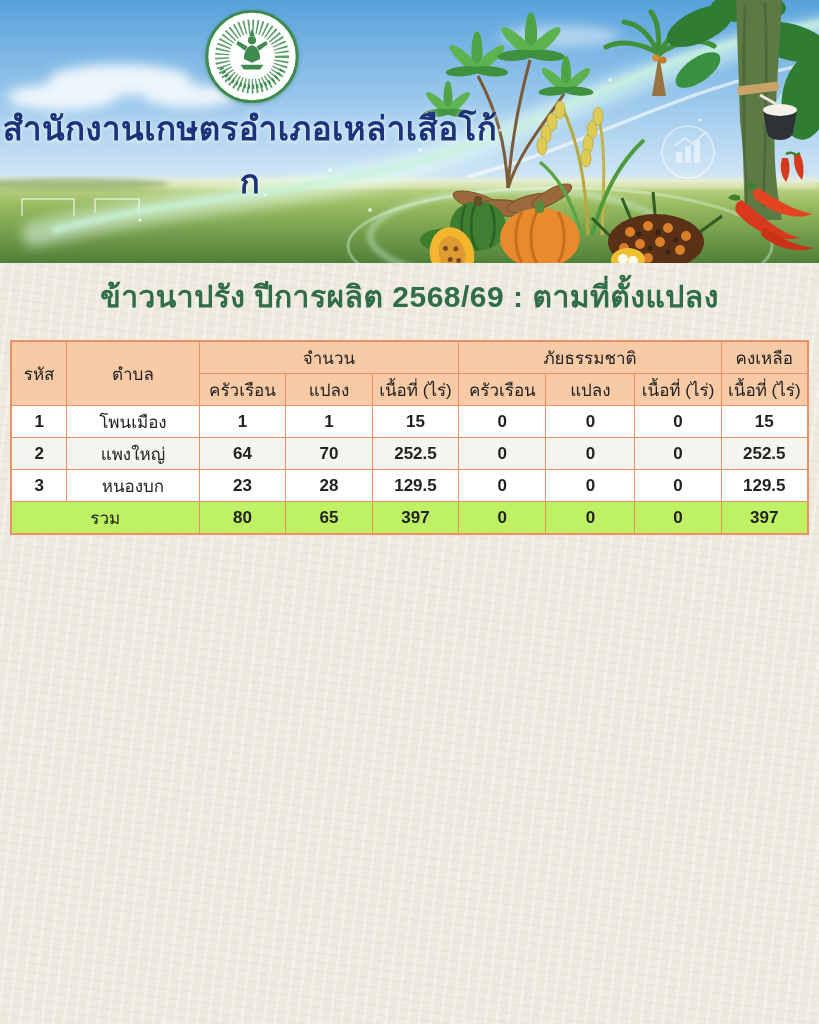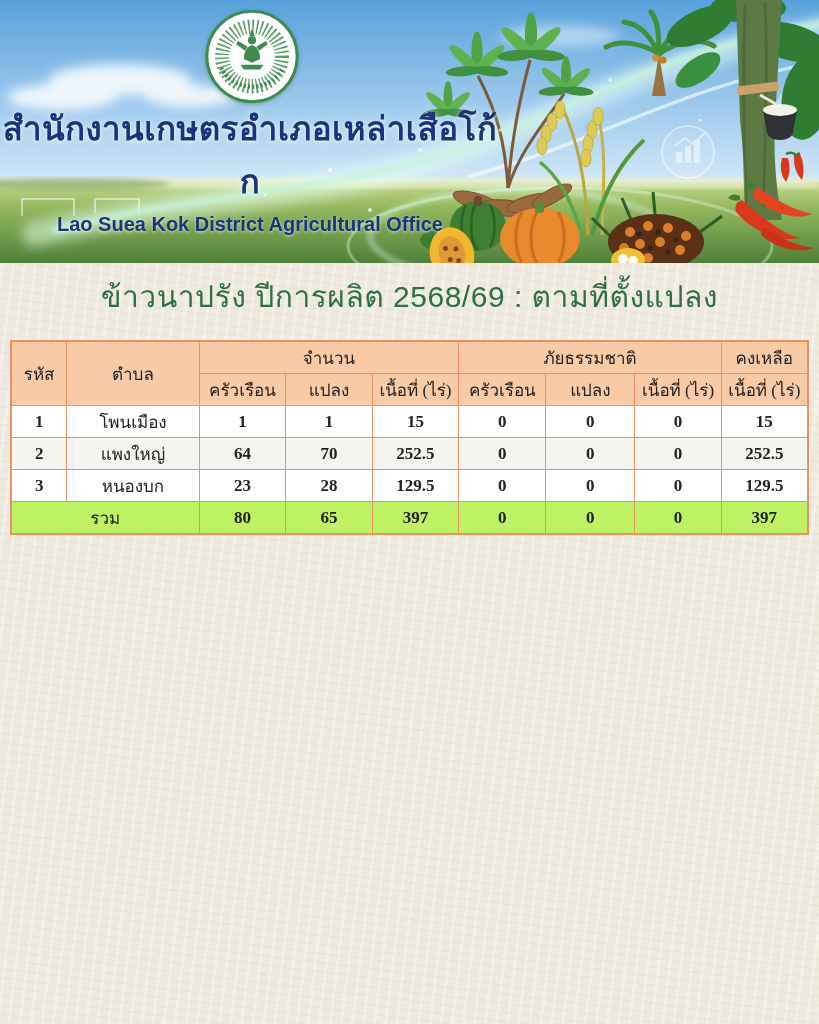--- a/index.html
+++ b/index.html
@@ -35,30 +35,29 @@
   }
 
   
   .heading-block { text-align: center; padding-top: 7px; }
   .page-title {
     font-size: 54px; font-weight: 800; color: #2f6e48;
     letter-spacing: 2px; line-height: 1.1;
   }
   .page-subtitle {
     margin-top: 3px;
-    font-size: 30px; font-weight: 400; color: #2f6e48; letter-spacing: .5px;
+    font-size: 30px; font-weight: 700; color: #2f6e48; letter-spacing: .5px;
   }
 
   
   .table-wrap { margin: 20px 10px 0 10px; }
   table.reg {
     width: 799px; border-collapse: collapse;
     border: 2px solid #ec9166; background: #ffffff;
     table-layout: fixed;
-    font-family: Liberation Serif, serif;
   }
   table.reg th, table.reg td {
     border: 1px solid #ec9166;
     text-align: center; vertical-align: middle;
     font-size: 17px; color: #222222;
     height: 32px; padding: 2px 3px;
     overflow: hidden; white-space: nowrap;
   }
   table.reg thead th { background: #f8cba6; font-weight: 500; }
   table.reg tbody td { font-weight: 600; background: #ffffff; }
@@ -291,21 +290,20 @@
           <path d="M42.5 44 l-9 -7 2 -3.2 10 6 z"></path>
           <path d="M57.5 44 l9 -7 -2 -3.2 -10 6 z"></path>
           <path d="M38 58.5 h24 l-3.5 5 h-17 z"></path>
         </g>
         <path d="M18 62 A36 36 0 0 0 82 62" fill="none" stroke="#3d8b4f" stroke-width="4.5" stroke-dasharray="2 2.4"></path>
       </svg>
     </div>
 
     <div class="org-names">
       <div class="org-th">สำนักงานเกษตรอำเภอเหล่าเสือโก้ก</div>
-      <div class="org-en">Lao Suea Kok District Agricultural Office</div>
     </div>
   </header>
 
   <section class="heading-block">
     <h2 class="page-subtitle">ข้าวนาปรัง ปีการผลิต 2568/69 : ตามที่ตั้งแปลง</h2>
   </section>
 
   <section class="table-wrap">
     <table class="reg">
       <colgroup>

